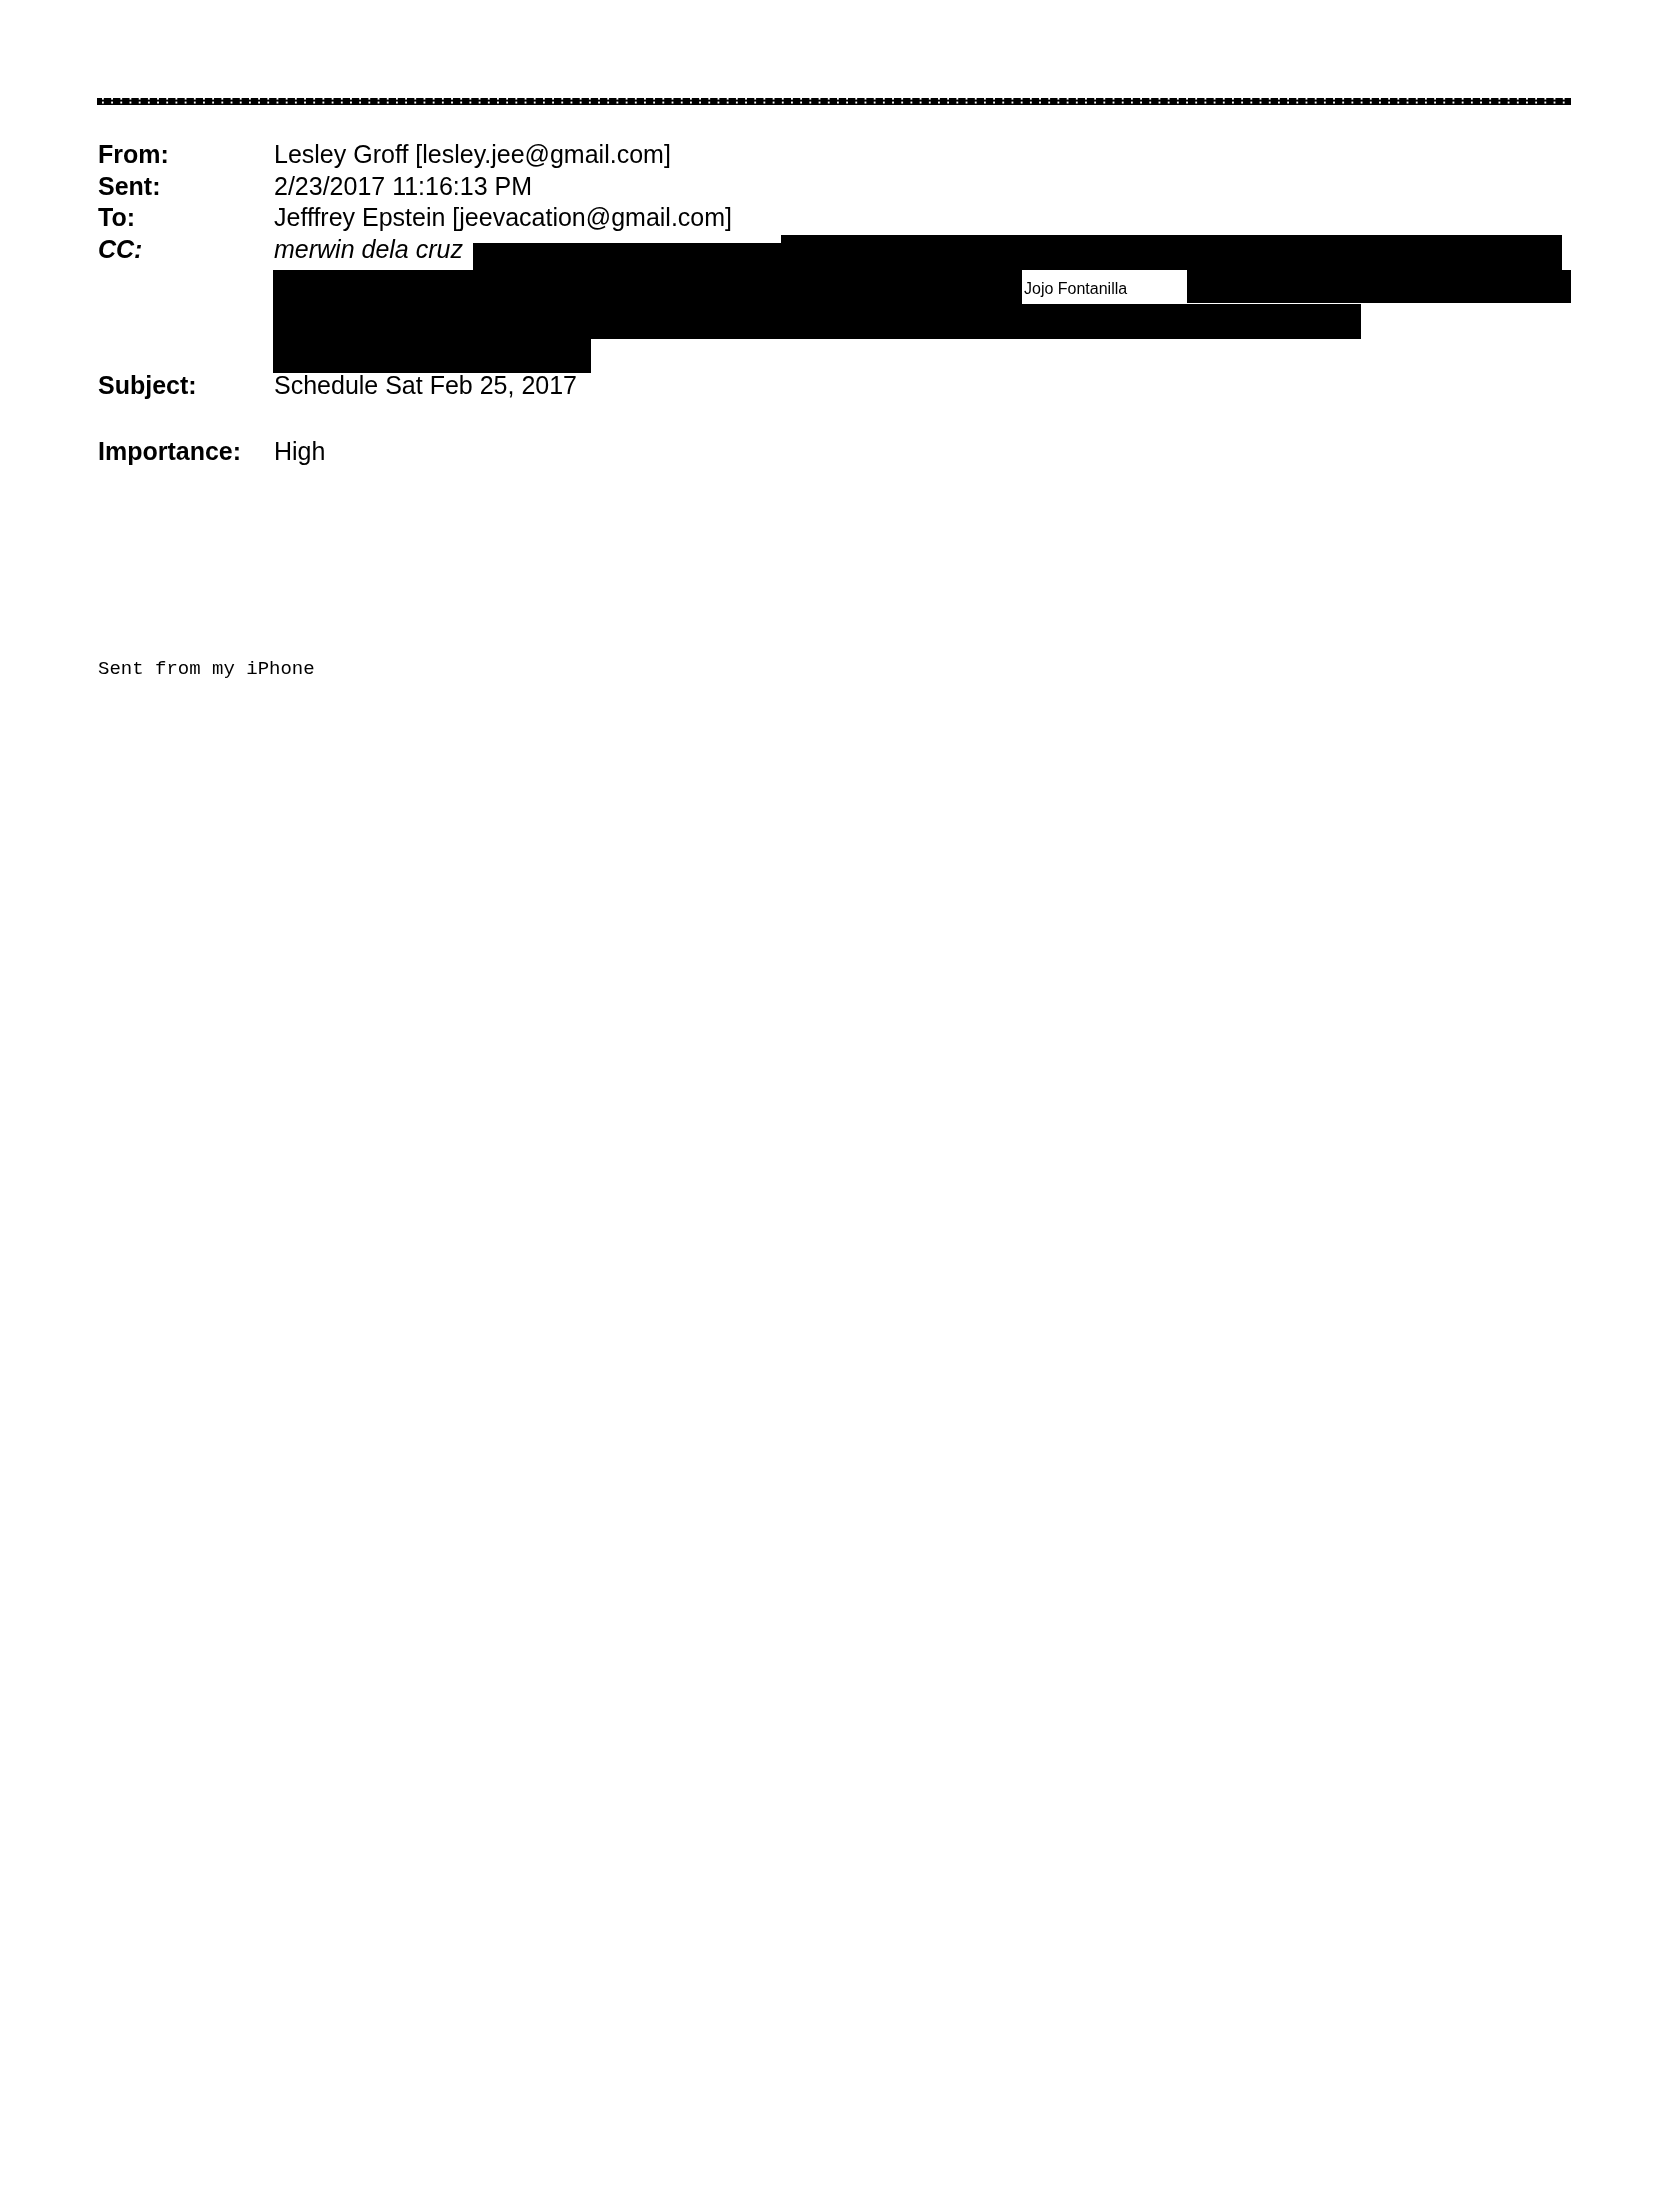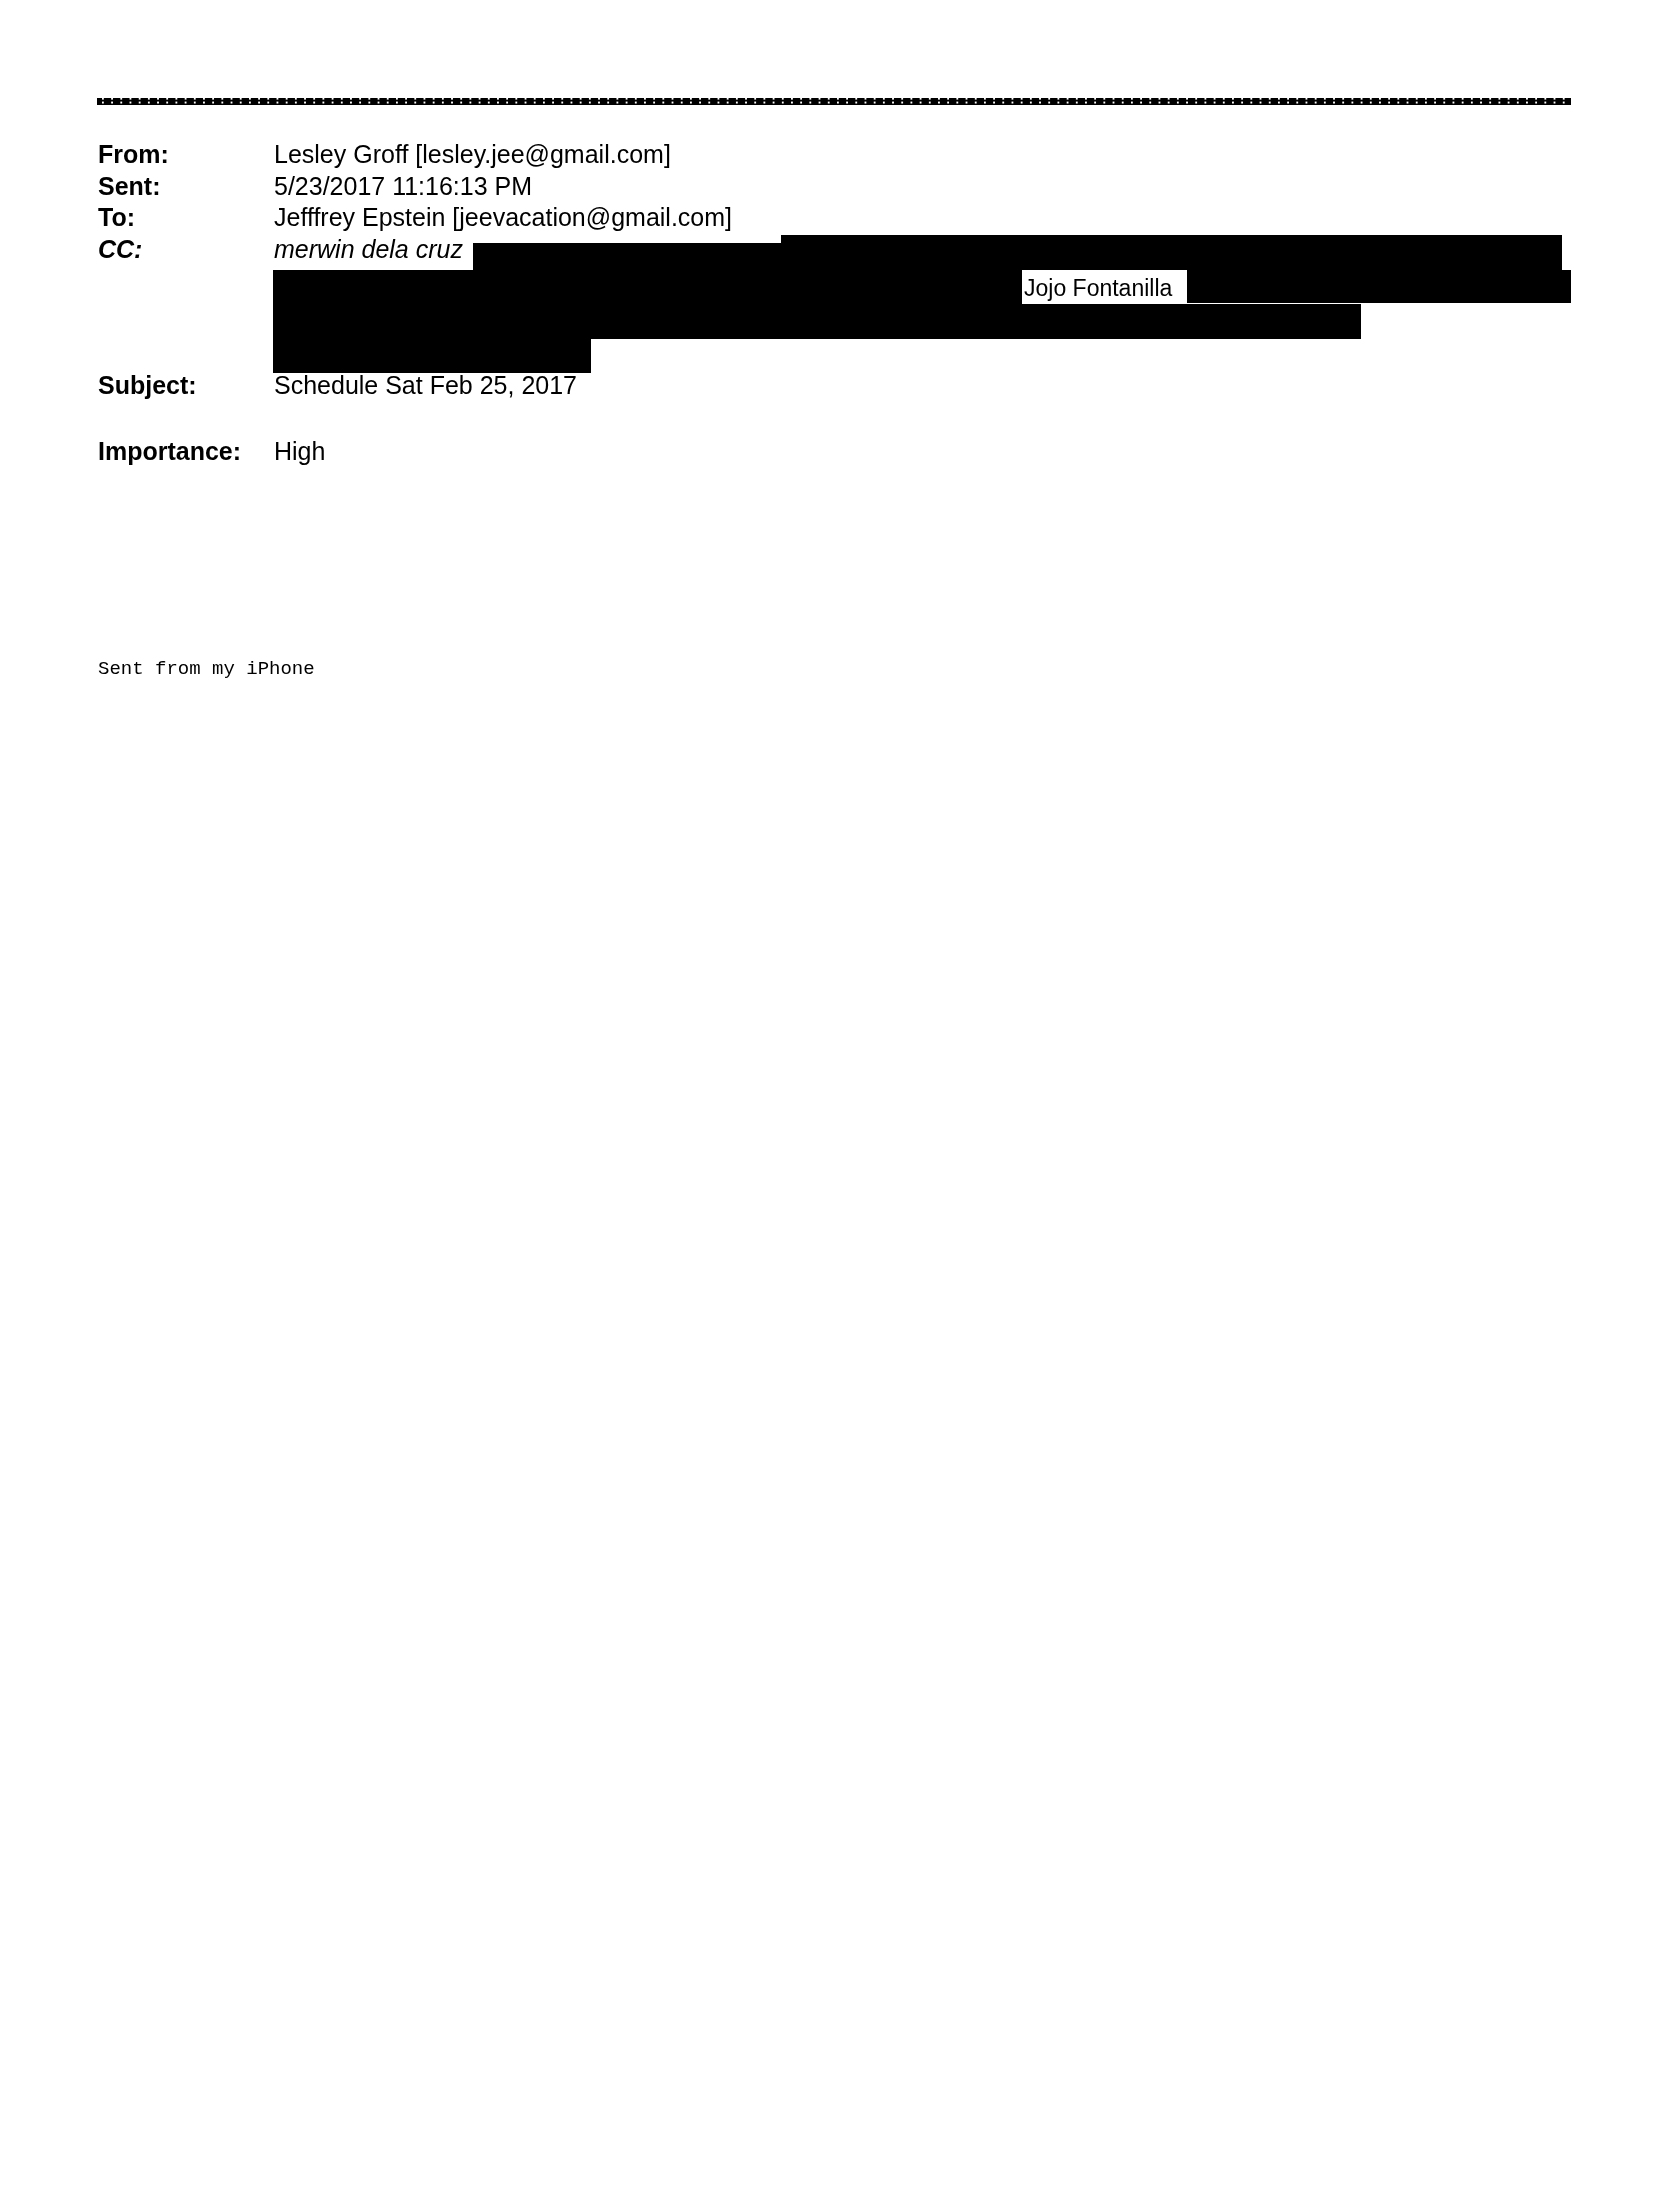--- a/index.html
+++ b/index.html
@@ -50,21 +50,21 @@
   }
   .bar-a{left:473px;  top:243px; width:308px;  height:27.5px;}
   .bar-b{left:781px; top:235px; width:781px; height:35px;}
   .bar-c{left:273px;  top:270px; width:749px; height:35px;}
   .bar-d{left:1187px; top:270px; width:384px;  height:33px;}
   .bar-e{left:273px;  top:304px; width:1088px; height:35px;}
   .bar-f{left:273px;  top:338px; width:318px;  height:35px;}
   .jojo{
     position:absolute;
     left:1024px; top:272px;
-    font-size:23px;
+    font-size:16px;
     line-height:33px;
     white-space:pre;
     background:#ffffff;
   }
   .body-block{
     position:absolute;
     left:98px; top:528px;
     font-family:"Liberation Mono", monospace;
     font-size:23px;
     line-height:24.5px;
@@ -91,21 +91,21 @@
 <body>
 
 <div class="page">
 
   <div class="top-rule"></div>
 
   <div class="label r-from">From:</div>
   <div class="value r-from">Lesley Groff [lesley.jee@gmail.com]</div>
 
   <div class="label r-sent">Sent:</div>
-  <div class="value r-sent">5/23/2017 11:16:13 PM</div>
+  <div class="value r-sent">2/23/2017 11:16:13 PM</div>
 
   <div class="label r-to">To:</div>
   <div class="value r-to">Jefffrey Epstein [jeevacation@gmail.com]</div>
 
   <div class="label r-cc">CC:</div>
   <div class="value r-cc">merwin dela cruz</div>
 
   <div class="redact bar-a"></div>
   <div class="redact bar-b"></div>
   <div class="redact bar-c"></div>

